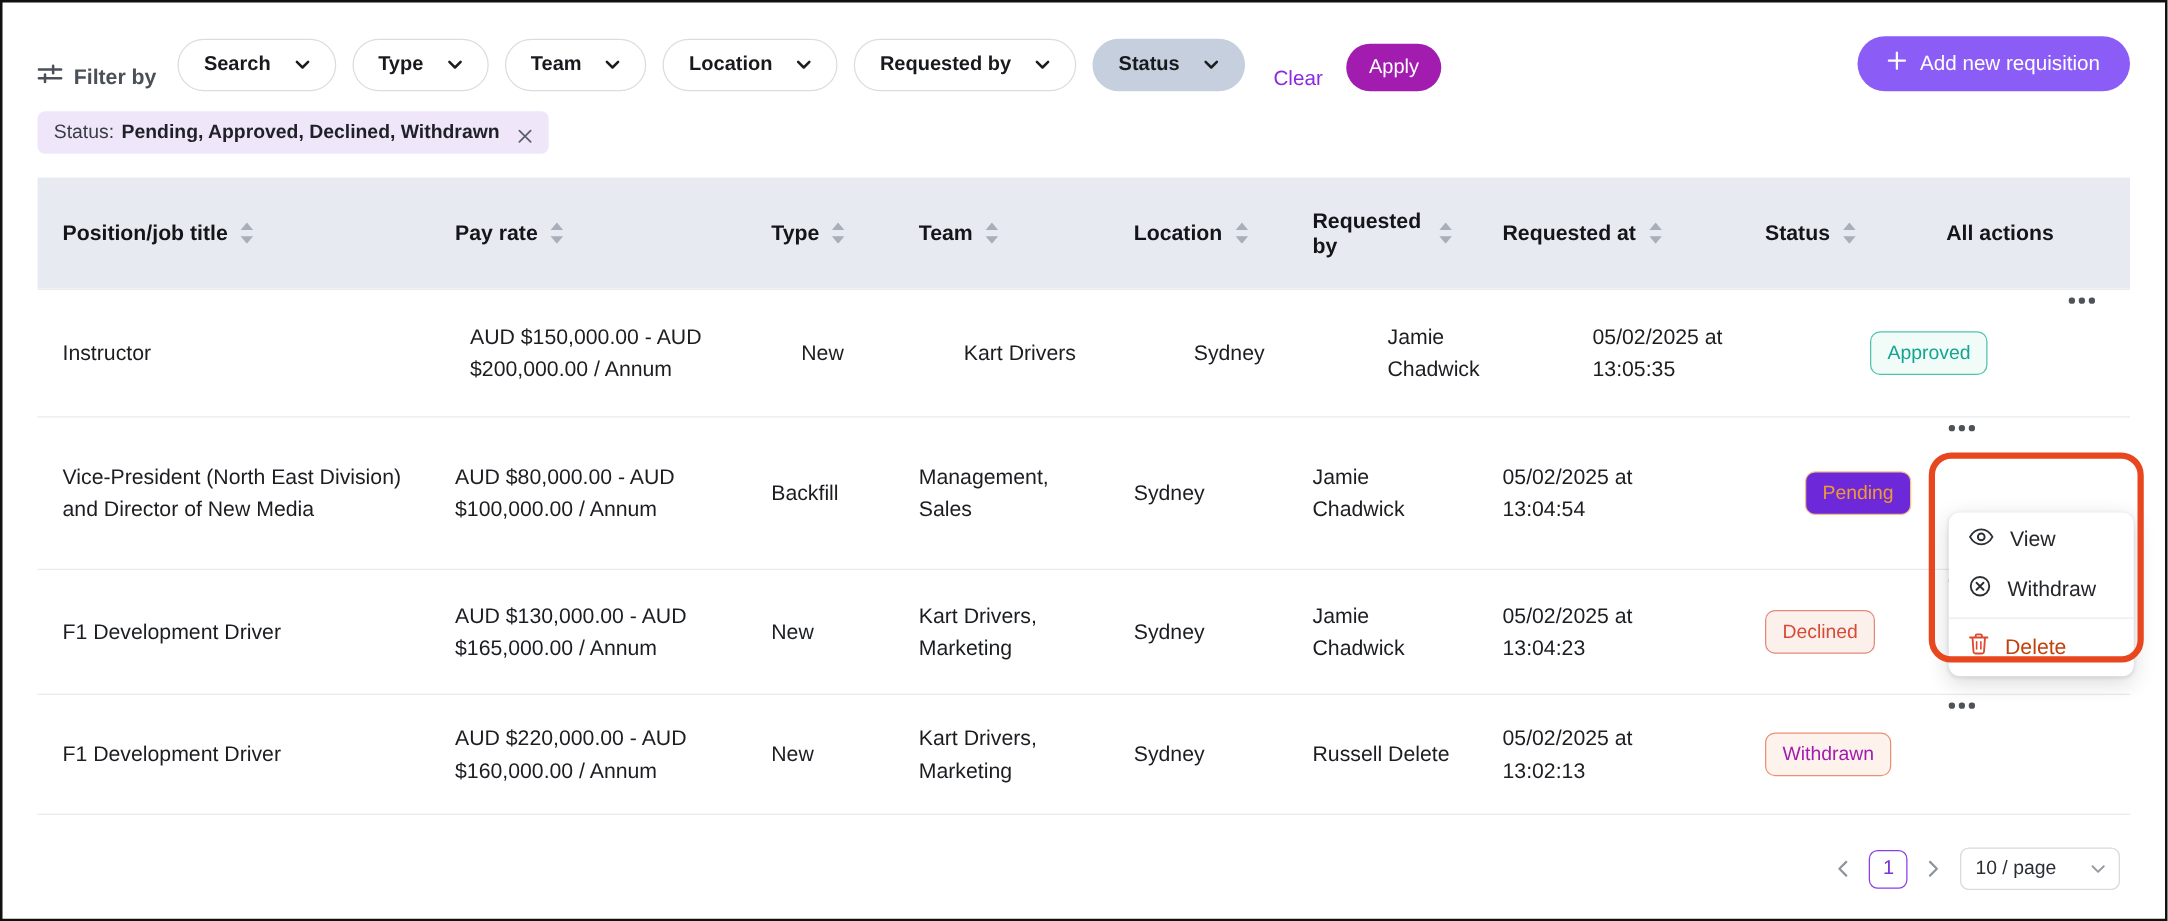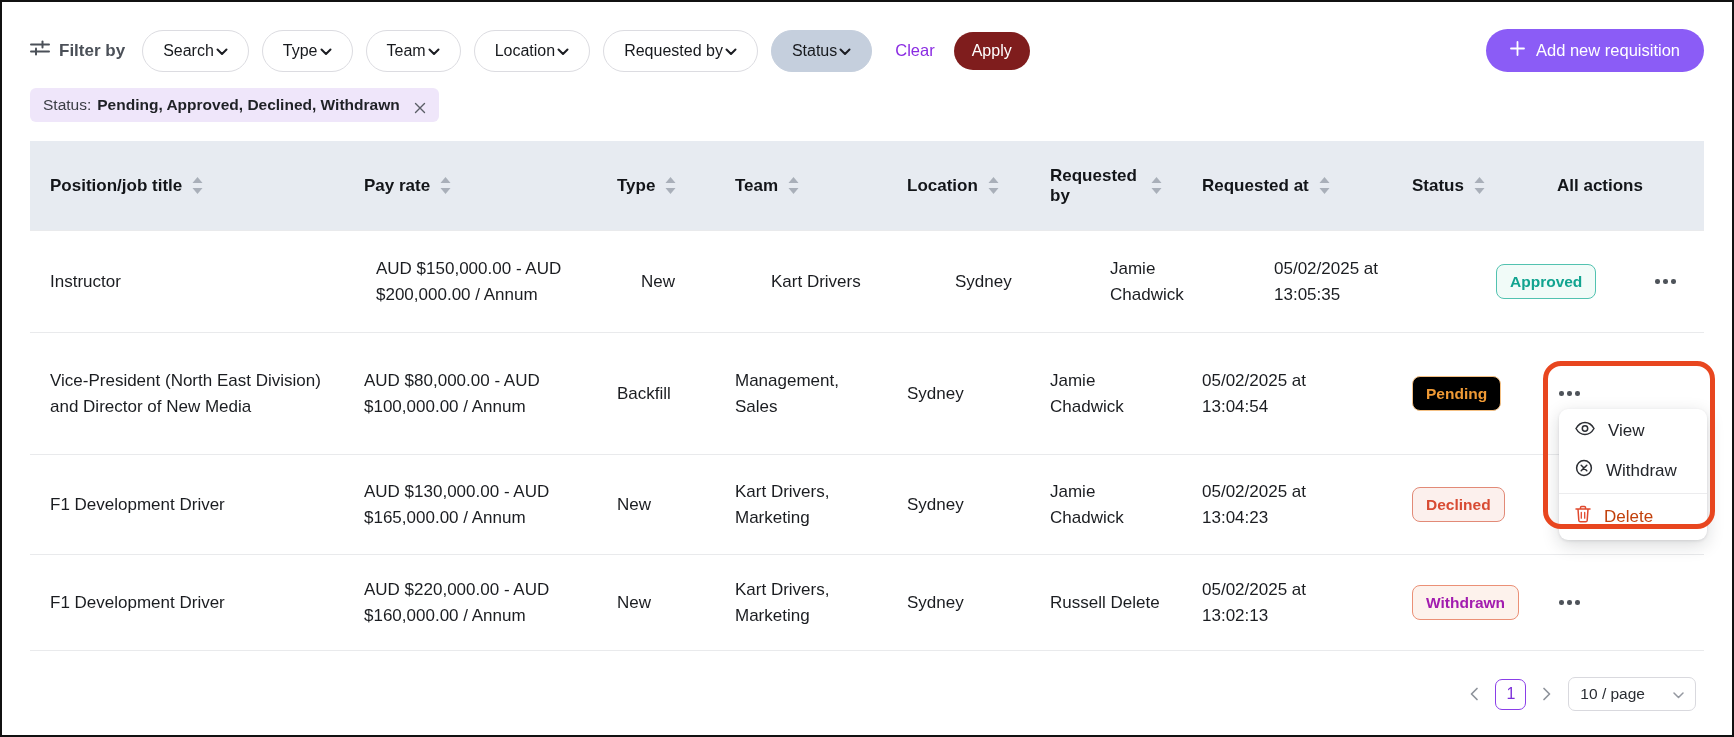--- a/index.html
+++ b/index.html
@@ -6,34 +6,34 @@
   html, body { width: 1734px; height: 737px; }
   body {
     font-family: "Liberation Sans", sans-serif;
     background: #ffffff;
     border: 2px solid #111111;
     overflow: hidden;
     color: #1b1d21;
   }
   
   .filter-bar {
-    display: flex; align-items: center; gap: 13px;
+    display: flex; align-items: flex-end; gap: 13px;
     padding: 27px 28px 0 28px;
   }
   .filter-by { display: flex; align-items: center; gap: 9px; color: #4b5058; font-weight: 700; font-size: 17px; margin-right: 4px; }
   .pill {
-    display: inline-flex; align-items: center; gap: 2px;
+    display: inline-flex; align-items: center; gap: 19px;
     background: #fff; border: 1px solid #dcdce1; border-radius: 22px;
-    padding: 11px 20px; font-weight: 400; font-size: 16px; color: #17191d;
+    padding: 11px 20px; font-weight: 700; font-size: 16px; color: #17191d;
     font-family: inherit; cursor: pointer;
   }
   .pill.active { background: #c5cfdd; border-color: #c5cfdd; }
   .clear-link { color: #8a2be2; font-size: 16.5px; background: none; border: none; font-family: inherit; margin-left: 10px; cursor: pointer; }
   .apply-btn {
-    background: #7f1d1d; color: #fff; border: none; border-radius: 19px;
+    background: #a21caf; color: #fff; border: none; border-radius: 19px;
     padding: 10px 18px; font-size: 16px; font-family: inherit; cursor: pointer; margin-left: 6px;
   }
   .add-btn {
     margin-left: auto;
     display: inline-flex; align-items: center; gap: 11px;
     background: #8b5cf6; color: #fff; border: none; border-radius: 23px;
     padding: 12px 24px; font-size: 16.5px; font-family: inherit; cursor: pointer;
   }
   
   .chip-row { padding: 16px 28px 0 28px; }
@@ -54,28 +54,28 @@
   .thead { background: #e7ebf1; min-height: 89px; font-weight: 700; font-size: 17px; color: #131519; }
   .th { display: flex; align-items: center; gap: 10px; padding: 14px 20px; }
   .sort-btn { background: none; border: none; display: flex; cursor: pointer; flex: 0 0 auto; }
   .trow { border-top: 1px solid #e9eaec; font-size: 17px; color: #1b1d21; background: #fff; }
   .trow:first-of-type { border-top: none; }
   .table-wrap { border-bottom: 0; }
   .tbody-end { border-top: 1px solid #e9eaec; }
   .cell { padding: 22px 20px; line-height: 1.5; }
   .r1 { min-height: 102px; gap: 12px; } .r2 { min-height: 122px; } .r3 { min-height: 100px; } .r4 { min-height: 94px; }
   .badge {
-    display: inline-block; font-weight: 700; font-size: 15.5px;
+    display: inline-block; font-weight: 400; font-size: 15.5px;
     padding: 5px 13px; border-radius: 8px; border: 1.5px solid; white-space: nowrap;
   }
   .badge-approved  { color: #12a490; border-color: #52c2b0; background: #f1fbf8; }
-  .badge-pending   { color: #f09a35; border-color: #f4c084; background: #000000; }
+  .badge-pending   { color: #f09a35; border-color: #f4c084; background: #6d28d9; margin-left: 32px; }
   .badge-declined  { color: #d84b33; border-color: #e28a77; background: #fcf0ed; }
   .badge-withdrawn { color: #a21caf; border-color: #eb9076; background: #fdf2ec; }
-  .cell-actions { align-self: stretch; display: flex; align-items: center; position: relative; padding: 0 20px; }
+  .cell-actions { align-self: stretch; display: flex; position: relative; padding: 0 20px; }
   .ellipsis-btn { background: none; border: none; display: flex; gap: 3.5px; cursor: pointer; padding: 6px 2px; }
   .dot { width: 4.5px; height: 4.5px; border-radius: 50%; background: #4e535a; }
   
   .annotation-ring {
     position: absolute; left: 6px; top: 28px; width: 172px; height: 168px;
     border: 5px solid #e8461f; border-radius: 18px;
     pointer-events: none; z-index: 30;
   }
   
   .action-menu {

